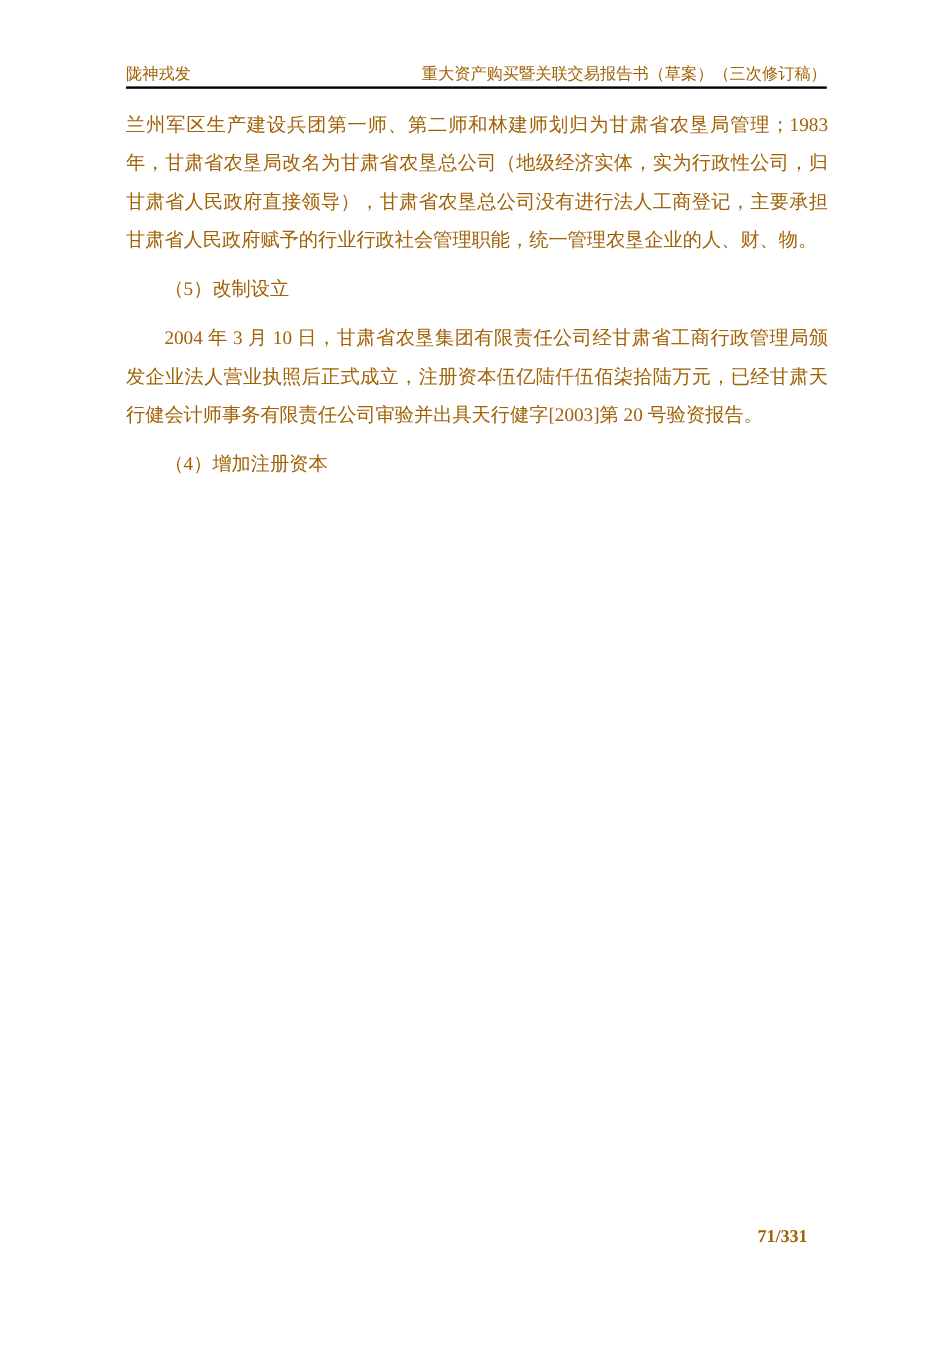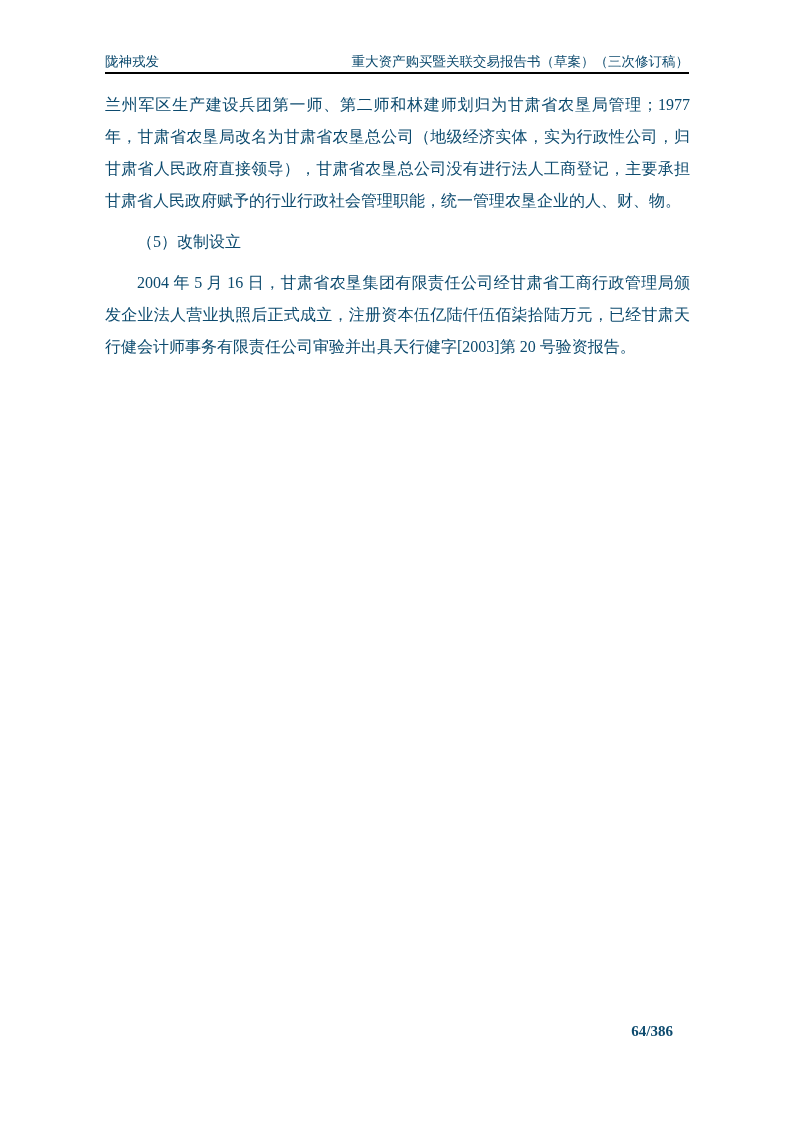--- a/index.html
+++ b/index.html
@@ -7,21 +7,21 @@
     padding: 0;
     background: #ffffff;
   }
   .page {
     position: relative;
     width: 793px;
     height: 1122px;
     background: #ffffff;
     overflow: hidden;
     font-family: "Liberation Serif", "DejaVu Serif", serif;
-    color: #0c4a6e;
+    color: #a16207;
   }
   .header {
     position: absolute;
     left: 105px;
     right: 104px;
     top: 53px;
   }
   .header-row {
     display: flex;
     justify-content: space-between;
@@ -75,21 +75,22 @@
 <div class="page">
   <div class="header">
     <div class="header-row">
       <span>陇神戎发</span>
       <span>重大资产购买暨关联交易报告书（草案）（三次修订稿）</span>
     </div>
   </div>
   <div class="header-rule"></div>
 
   <main class="doc-body" id="doc-body">
-      <div class="paragraph no-indent">兰州军区生产建设兵团第一师、第二师和林建师划归为甘肃省农垦局管理；1977 年，甘肃省农垦局改名为甘肃省农垦总公司（地级经济实体，实为行政性公司，归甘肃省人民政府直接领导），甘肃省农垦总公司没有进行法人工商登记，主要承担甘肃省人民政府赋予的行业行政社会管理职能，统一管理农垦企业的人、财、物。</div>
+      <div class="paragraph no-indent">兰州军区生产建设兵团第一师、第二师和林建师划归为甘肃省农垦局管理；1983 年，甘肃省农垦局改名为甘肃省农垦总公司（地级经济实体，实为行政性公司，归甘肃省人民政府直接领导），甘肃省农垦总公司没有进行法人工商登记，主要承担甘肃省人民政府赋予的行业行政社会管理职能，统一管理农垦企业的人、财、物。</div>
       <div class="heading">（5）改制设立</div>
-      <div class="paragraph">2004 年 5 月 16 日，甘肃省农垦集团有限责任公司经甘肃省工商行政管理局颁发企业法人营业执照后正式成立，注册资本伍亿陆仟伍佰柒拾陆万元，已经甘肃天行健会计师事务有限责任公司审验并出具天行健字[2003]第 20 号验资报告。</div>
+      <div class="paragraph">2004 年 3 月 10 日，甘肃省农垦集团有限责任公司经甘肃省工商行政管理局颁发企业法人营业执照后正式成立，注册资本伍亿陆仟伍佰柒拾陆万元，已经甘肃天行健会计师事务有限责任公司审验并出具天行健字[2003]第 20 号验资报告。</div>
+      <div class="heading">（4）增加注册资本</div>
     </main>
 
   <div class="footer">
-    <span>64/386</span>
+    <span>71/331</span>
   </div>
 </div>
 
 </body></html>

